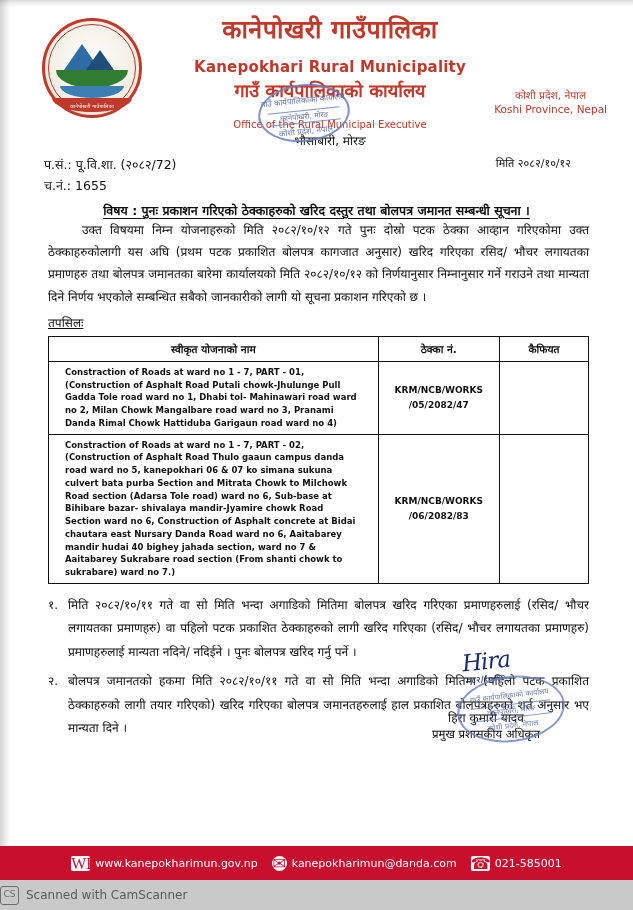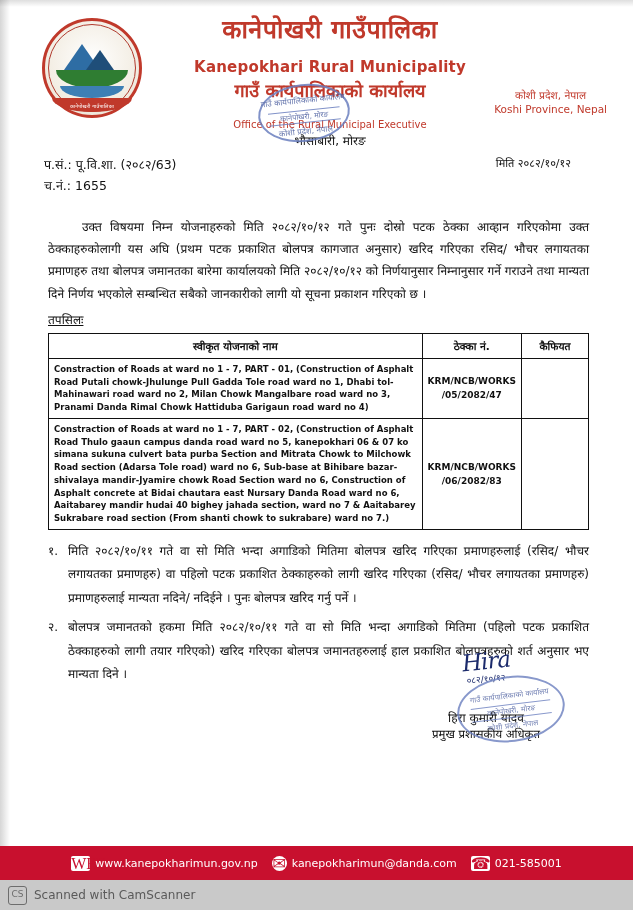--- a/index.html
+++ b/index.html
@@ -204,21 +204,21 @@
     text-align: center;
     font-size: 12.5px;
     font-weight: bold;
     color: #111;
     margin: 4px 40px 0 40px;
     text-decoration: underline;
     text-underline-offset: 3px;
   }
   
   .body-text {
-    margin: 18px 44px 0 48px;
+    margin: 0 44px 0 48px;
     font-size: 12px;
     line-height: 1.85;
     color: #111;
     text-align: justify;
   }
   .body-text p { margin: 0; }
   .indent { text-indent: 34px; }
   .tapsil {
     margin: 4px 0 2px 0;
     font-size: 12px;
@@ -227,21 +227,21 @@
   
   table.schemes {
     margin: 2px 44px 0 48px;
     border-collapse: collapse;
     width: 541px;
     font-size: 8.5px;
     color: #111;
   }
   table.schemes th, table.schemes td {
     border: 1px solid #111;
-    padding: 4px 5px;
+    padding: 4px 16px;
     vertical-align: middle;
   }
   table.schemes th {
     text-align: center;
     font-size: 10.5px;
     font-weight: bold;
     padding: 5px 4px;
   }
   td.nameCell {
     font-weight: bold;
@@ -366,21 +366,20 @@
   .cam {
     position: absolute;
     left: 0;
     bottom: 0;
     width: 633px;
     height: 30px;
     background: #c9c9c9;
     display: flex;
     align-items: center;
     gap: 7px;
-    padding-left: 8px;
     box-sizing: border-box;
     color: #5a5a5a;
     font-size: 12px;
   }
   .cam .cs {
     width: 17px;
     height: 17px;
     border: 1.5px solid #6d6d6d;
     border-radius: 3px;
     font-size: 9px;
@@ -439,33 +438,37 @@
         <div>गाउँ कार्यपालिकाको कार्यालय</div>
         <div class="inner">कानेपोखरी, मोरङ</div>
         <div>कोशी प्रदेश, नेपाल</div>
       </div>
     </div>
 
     <div class="refline">
       <div class="ref-left">
         <div>
           <span>प.सं.:</span>
-          <span>पू.वि.शा. (२०८२/63)</span>
+          <span>पू.वि.शा. (२०८२/72)</span>
         </div>
         <div>
           <span>च.नं.:</span>
           <span>1655</span>
         </div>
       </div>
       <div class="ref-right">
         <span>मिति</span>
         <span>२०८२/१०/१२</span>
       </div>
     </div>
 
+    <div class="subject">
+      <span>विषय :</span>
+      <span>पुनः प्रकाशन गरिएको ठेक्काहरुको खरिद दस्तुर तथा बोलपत्र जमानत सम्बन्धी सूचना ।</span>
+    </div>
 
     <div class="body-text">
       <p class="indent">उक्त विषयमा निम्न योजनाहरुको मिति २०८२/१०/१२ गते पुनः दोस्रो पटक ठेक्का आव्हान गरिएकोमा उक्त ठेक्काहरुकोलागी यस अघि (प्रथम पटक प्रकाशित बोलपत्र कागजात अनुसार) खरिद गरिएका रसिद/ भौचर लगायतका प्रमाणहरु तथा बोलपत्र जमानतका बारेमा कार्यालयको मिति २०८२/१०/१२ को निर्णयानुसार निम्नानुसार गर्ने गराउने तथा मान्यता दिने निर्णय भएकोले सम्बन्धित सबैको जानकारीको लागी यो सूचना प्रकाशन गरिएको छ ।</p>
       <div class="tapsil">तपसिलः</div>
     </div>
 
     <table class="schemes">
       <thead>
         <tr>
           <th>स्वीकृत योजनाको नाम</th>

